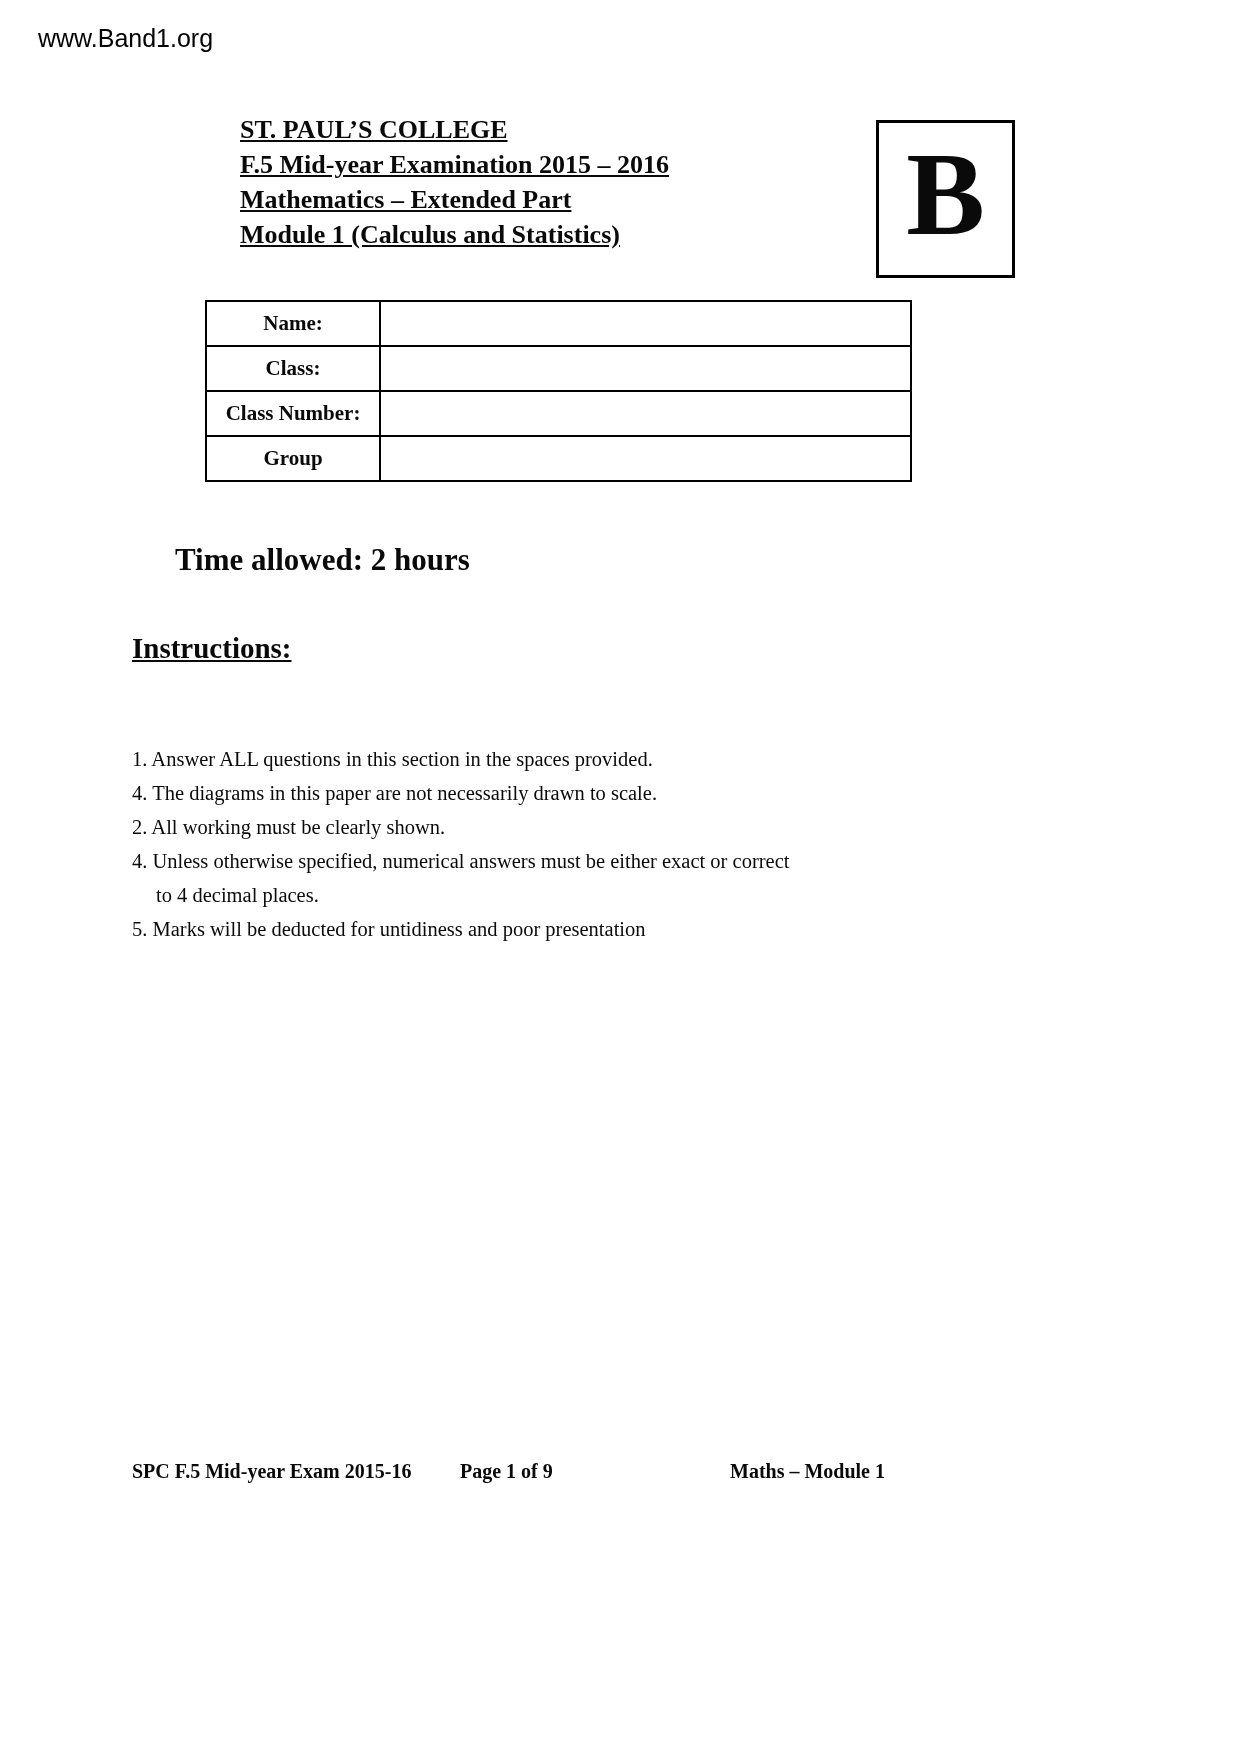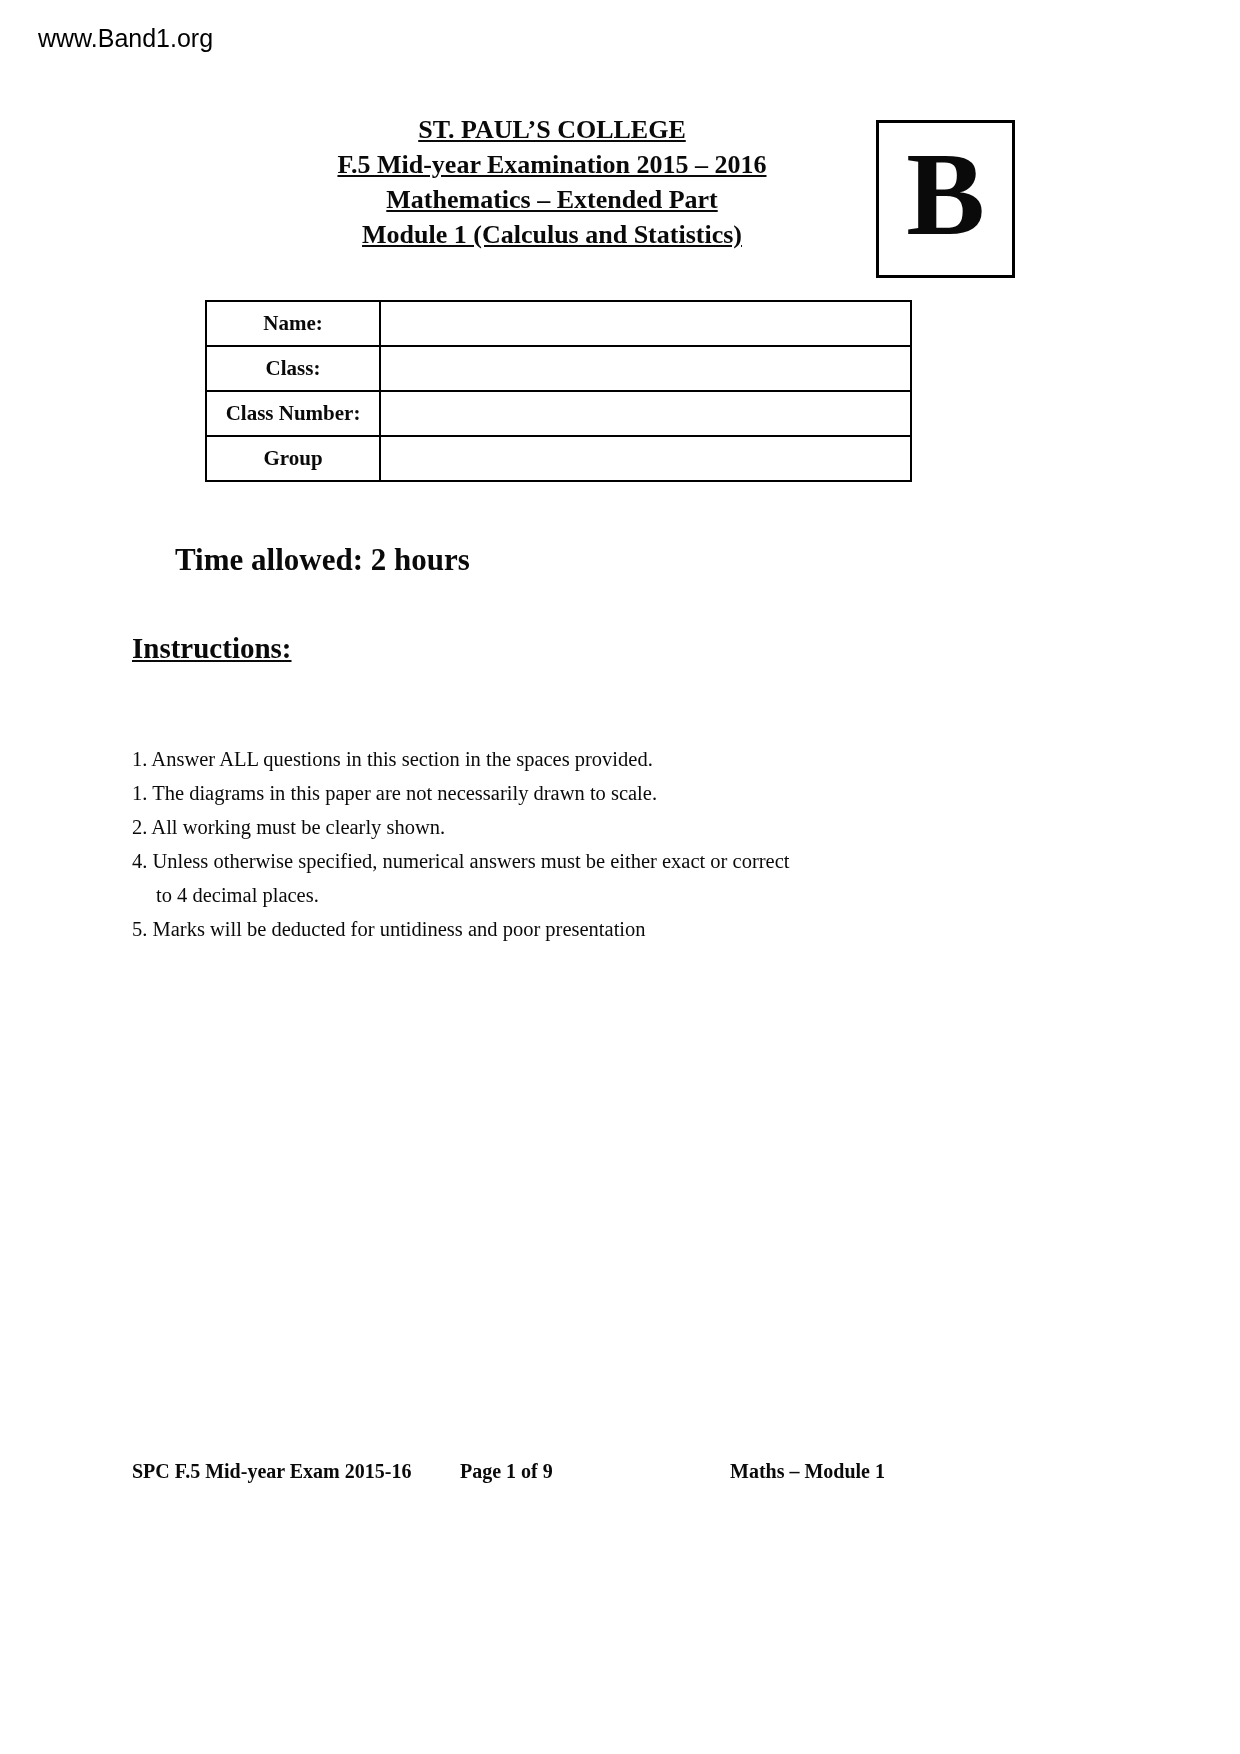--- a/index.html
+++ b/index.html
@@ -19,24 +19,23 @@
   .watermark {
     position: absolute;
     left: 38px;
     top: 24px;
     font-family: "Liberation Sans", "DejaVu Sans", sans-serif;
     font-size: 25px;
     color: #000000;
   }
   .title-block {
     position: absolute;
-    left: 232px;
+    left: 240px;
     top: 112px;
     width: 640px;
-    text-align: center;
   }
   .title-line {
     font-size: 26px;
     font-weight: bold;
     line-height: 35px;
     text-decoration: underline;
     white-space: nowrap;
   }
   .module-line {
     font-size: 26px;
@@ -160,21 +159,21 @@
       </tr>
     </tbody>
   </table>
 
   <div class="time-allowed">Time allowed: 2 hours</div>
 
   <div class="instructions-heading">Instructions:</div>
 
   <div class="instructions-list">
     <div class="instruction-item">1. Answer ALL questions in this section in the spaces provided.</div>
-    <div class="instruction-item">1. The diagrams in this paper are not necessarily drawn to scale.</div>
+    <div class="instruction-item">4. The diagrams in this paper are not necessarily drawn to scale.</div>
     <div class="instruction-item">2. All working must be clearly shown.</div>
     <div class="instruction-item">4. Unless otherwise specified, numerical answers must be either exact or correct to 4 decimal places.</div>
     <div class="instruction-item">5. Marks will be deducted for untidiness and poor presentation</div>
   </div>
 
   <div class="footer">
     <span class="footer-left">SPC F.5 Mid-year Exam 2015-16</span>
     <span class="footer-center">Page 1 of 9</span>
     <span class="footer-right">Maths – Module 1</span>
   </div>

